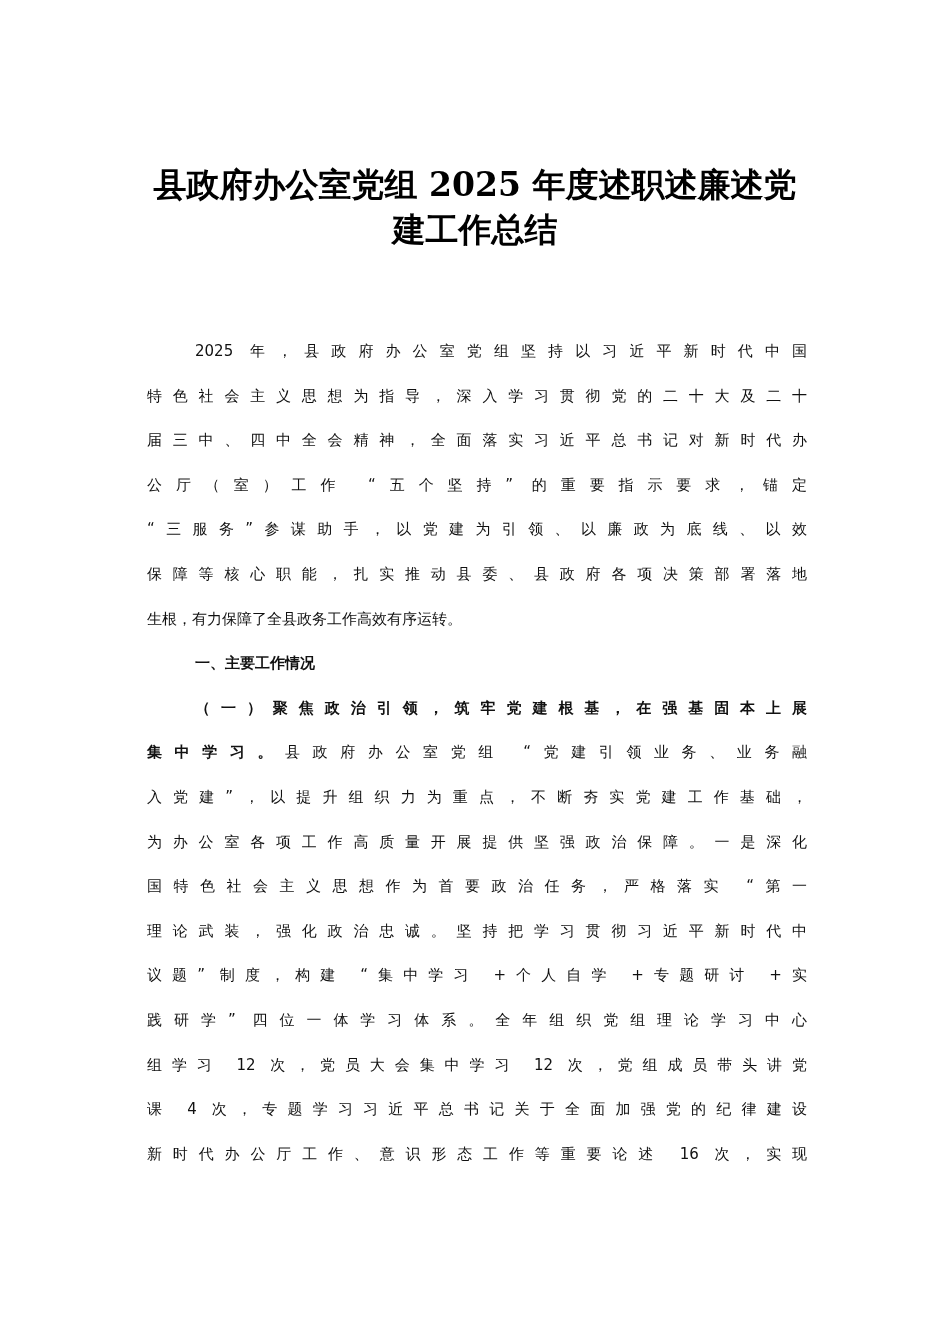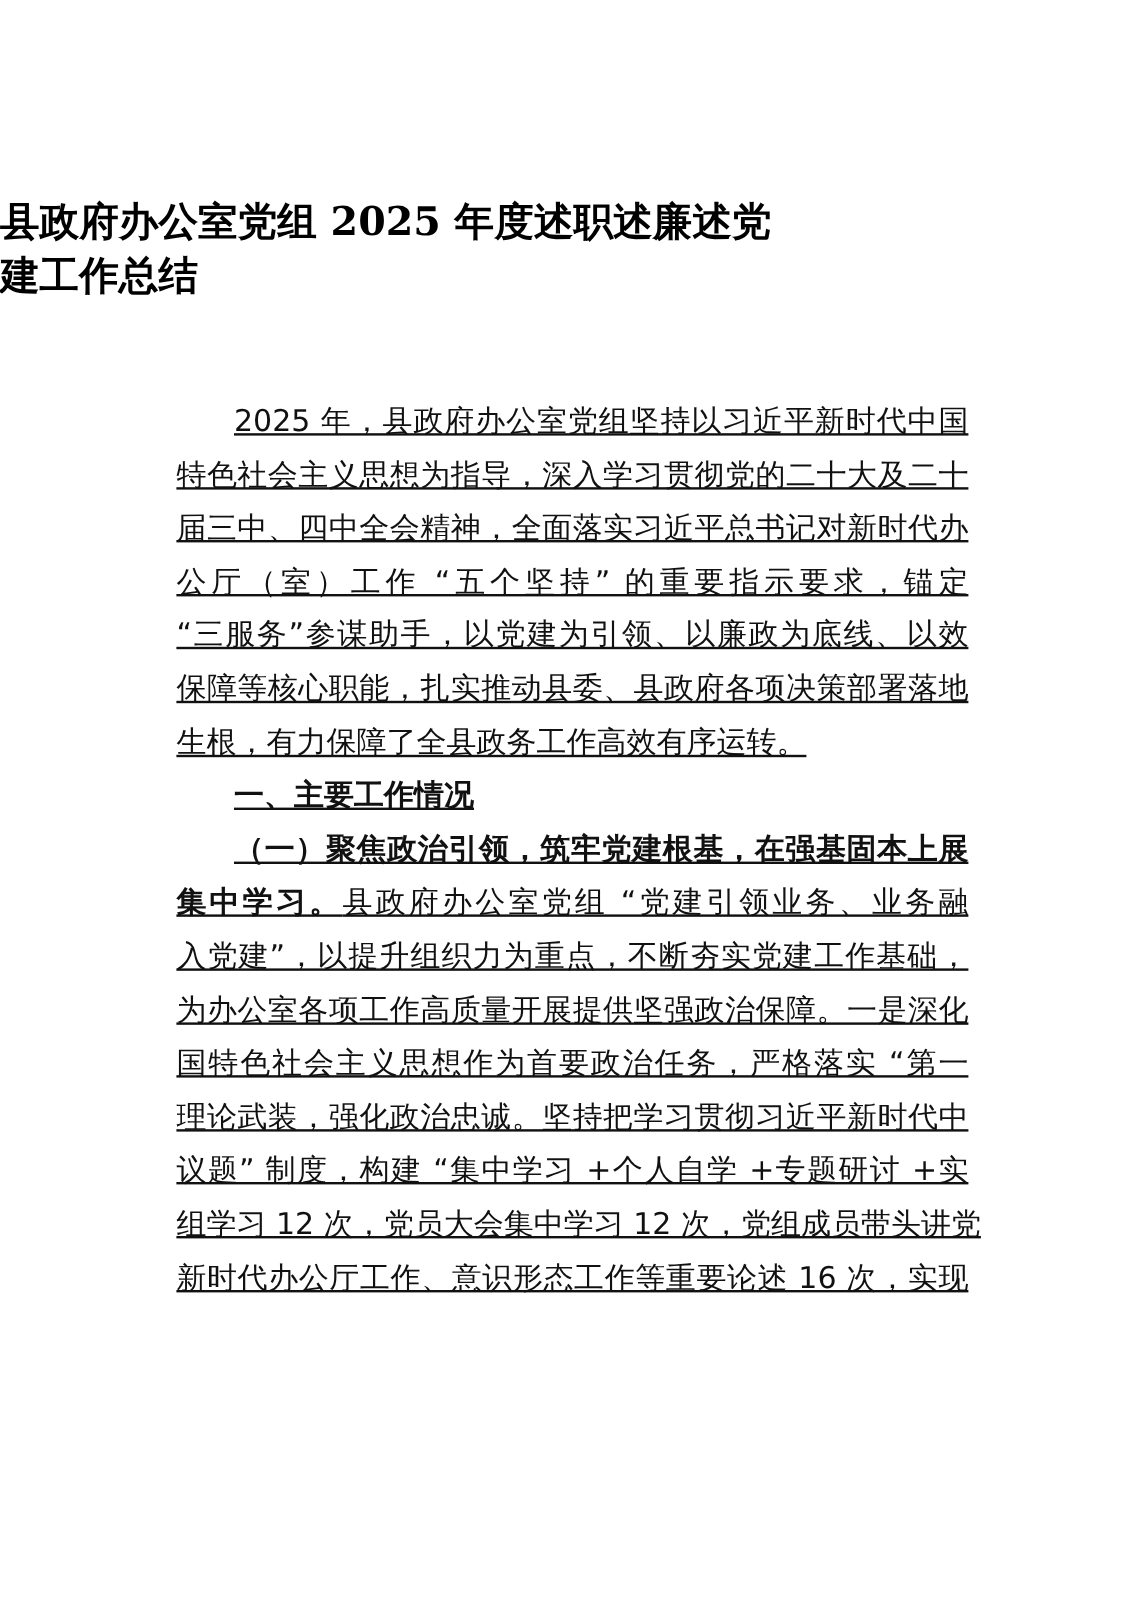--- a/index.html
+++ b/index.html
@@ -1,27 +1,27 @@
 <!DOCTYPE html>
 <html><head>
 <meta charset="utf-8">
 <style>
   html, body { margin: 0; padding: 0; background: #ffffff; }
   body { width: 950px; height: 1344px; position: relative; overflow: hidden;
          font-family: "DejaVu Serif", "Liberation Serif", serif; color: #000; }
   .page { position: absolute; left: 0; top: 0; width: 950px; height: 1344px; background: #fff; }
-  .title { position: absolute; left: 0; width: 950px; 
+  .title { position: absolute; left: 0; width: 950px; text-align: center;
            font-family: "DejaVu Serif", "Liberation Serif", serif; font-weight: bold;
            font-size: 33px; line-height: 40px; color: #000; white-space: nowrap; }
   .title.l1 { top: 165px; }
   .title.l2 { top: 210px; }
   .body { position: absolute; left: 147px; top: 329px; width: 660px; }
-  .line { height: 44.6px; line-height: 44.6px; font-size: 25px; white-space: nowrap;
+  .line { height: 44.6px; line-height: 44.6px; font-size: 15px; white-space: nowrap;
           text-align: justify; text-align-last: justify; letter-spacing: 0px;
-          font-family: "DejaVu Sans", "Liberation Sans", sans-serif; font-weight: normal; color: #111; text-decoration: underline; }
+          font-family: "DejaVu Sans", "Liberation Sans", sans-serif; font-weight: normal; color: #111; }
   .line.indent { padding-left: 48px; }
   .line.last { text-align-last: left; }
   .line.heading { font-weight: bold; text-align-last: left; }
   .bold { font-weight: bold; }
 </style>
 </head>
 <body>
 
 <div class="page">
   <div class="title l1">县政府办公室党组 2025 年度述职述廉述党</div>
@@ -41,17 +41,19 @@
     <div class="line indent heading">一、主要工作情况</div>
 
     <div>
       <div class="line indent bold">（一）聚焦政治引领，筑牢党建根基，在强基固本上展</div>
       <div class="line"><span class="bold">集中学习。</span><span>县政府办公室党组 “党建引领业务、业务融</span></div>
       <div class="line">入党建”，以提升组织力为重点，不断夯实党建工作基础，</div>
       <div class="line">为办公室各项工作高质量开展提供坚强政治保障。一是深化</div>
       <div class="line">国特色社会主义思想作为首要政治任务，严格落实 “第一</div>
       <div class="line">理论武装，强化政治忠诚。坚持把学习贯彻习近平新时代中</div>
       <div class="line">议题” 制度，构建 “集中学习 +个人自学 +专题研讨 +实</div>
+      <div class="line">践研学” 四位一体学习体系。全年组织党组理论学习中心</div>
       <div class="line">组学习 12 次，党员大会集中学习 12 次，党组成员带头讲党</div>
+      <div class="line">课 4 次，专题学习习近平总书记关于全面加强党的纪律建设</div>
       <div class="line">新时代办公厅工作、意识形态工作等重要论述 16 次，实现</div>
     </div>
   </div>
 </div>
 
 </body></html>

